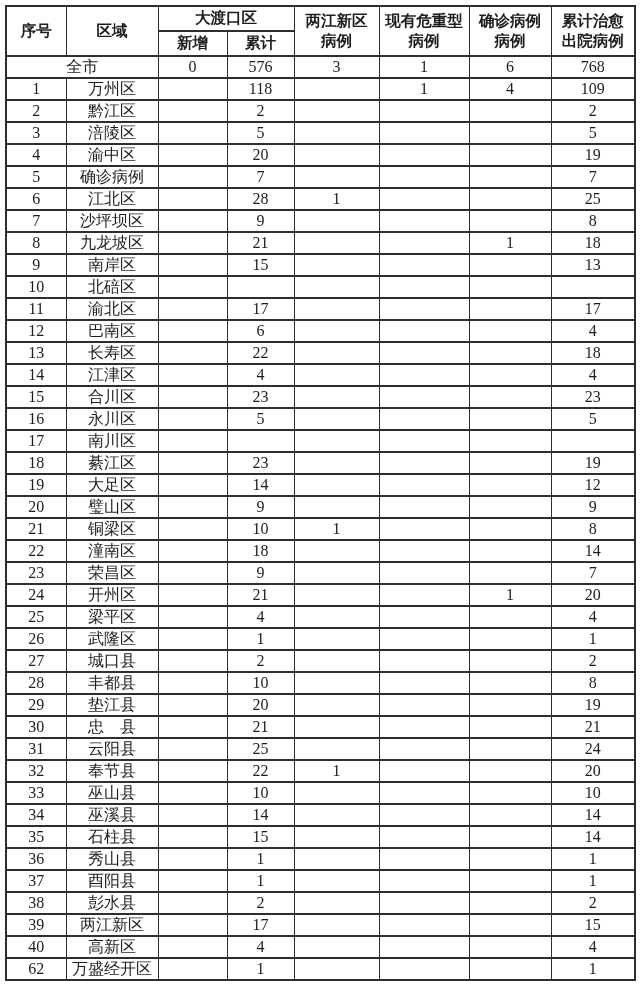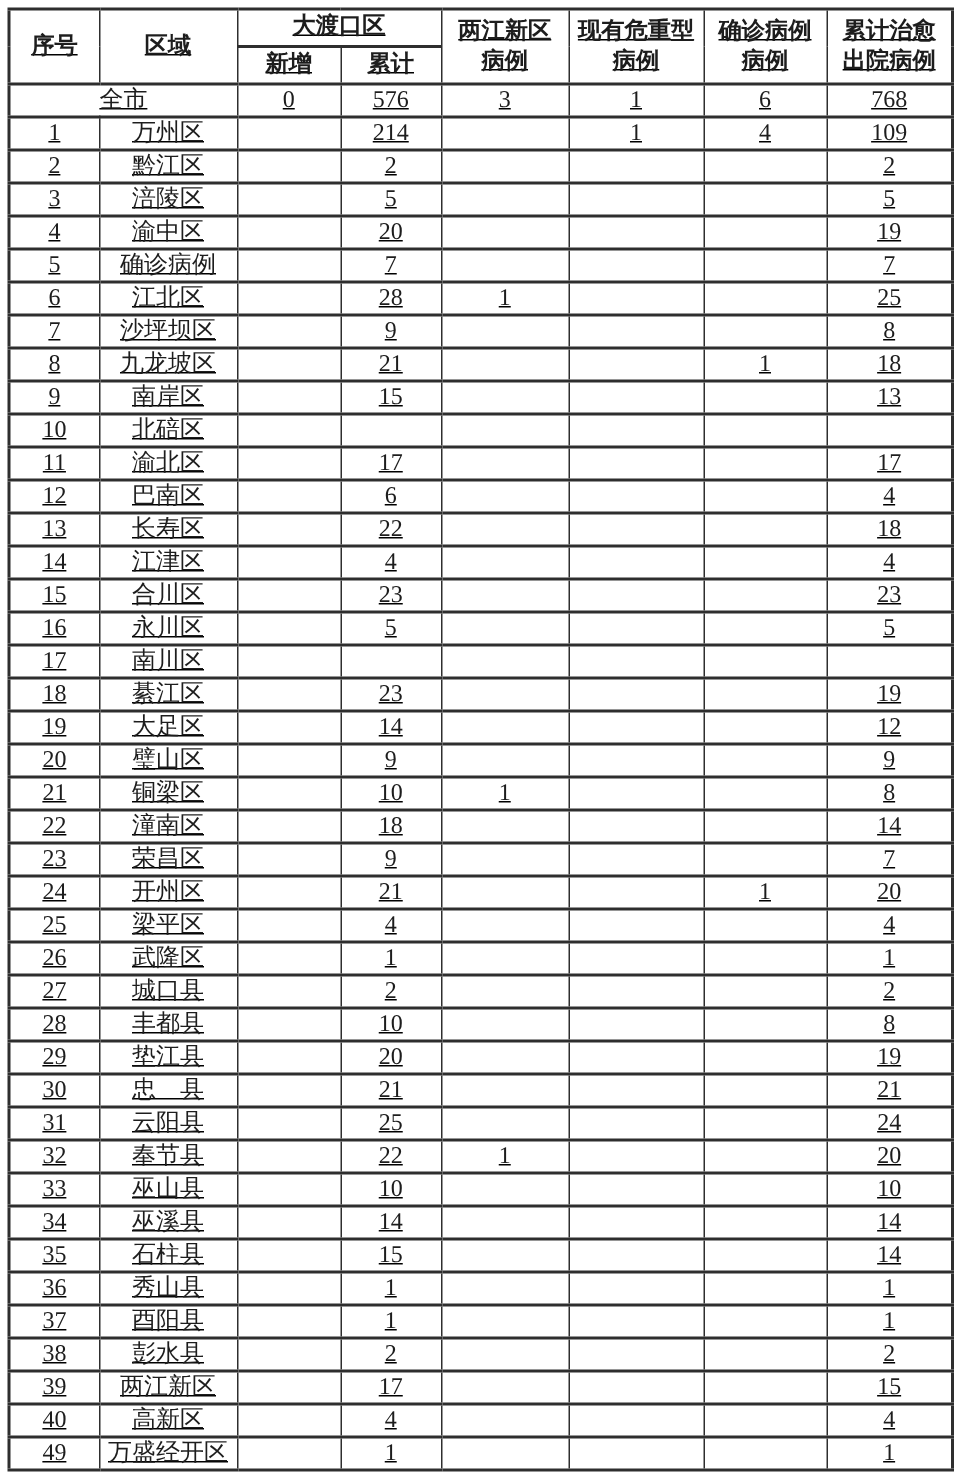--- a/index.html
+++ b/index.html
@@ -12,21 +12,20 @@
   }
   .table-wrap {
     position: absolute;
     left: 5px;
     top: 5px;
   }
   table {
     border-collapse: collapse;
     table-layout: fixed;
     width: 629px;
-    text-decoration: underline;
   }
   th, td {
     border: 1px solid #2e2e2e;
     border-top-width: 2px;
     border-bottom-width: 2px;
     text-align: center;
     vertical-align: middle;
     padding: 0;
     color: #1d1d1d;
     overflow: hidden;
@@ -88,21 +87,21 @@
         <td class="num-cell">576</td>
         <td class="num-cell">3</td>
         <td class="num-cell">1</td>
         <td class="num-cell">6</td>
         <td class="num-cell">768</td>
       </tr>
     <tr>
           <td class="num-cell">1</td>
           <td>万州区</td>
           <td class="num-cell"></td>
-          <td class="num-cell">214</td>
+          <td class="num-cell">118</td>
           <td class="num-cell"></td>
           <td class="num-cell">1</td>
           <td class="num-cell">4</td>
           <td class="num-cell">109</td>
         </tr>
         <tr>
           <td class="num-cell">2</td>
           <td>黔江区</td>
           <td class="num-cell"></td>
           <td class="num-cell">2</td>
@@ -485,21 +484,21 @@
           <td class="num-cell">40</td>
           <td>高新区</td>
           <td class="num-cell"></td>
           <td class="num-cell">4</td>
           <td class="num-cell"></td>
           <td class="num-cell"></td>
           <td class="num-cell"></td>
           <td class="num-cell">4</td>
         </tr>
         <tr>
-          <td class="num-cell">49</td>
+          <td class="num-cell">62</td>
           <td>万盛经开区</td>
           <td class="num-cell"></td>
           <td class="num-cell">1</td>
           <td class="num-cell"></td>
           <td class="num-cell"></td>
           <td class="num-cell"></td>
           <td class="num-cell">1</td>
         </tr>
       </tbody>
   </table>

